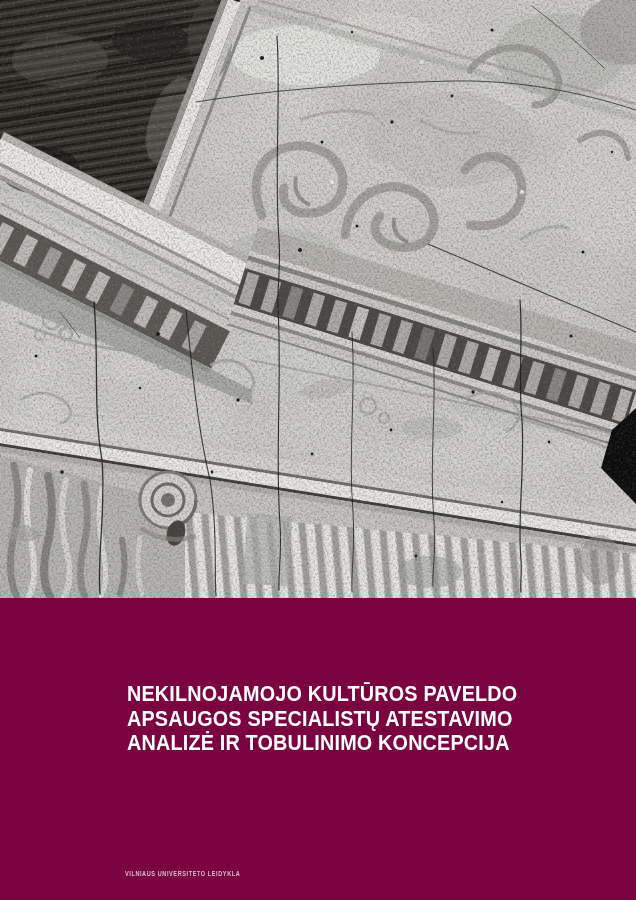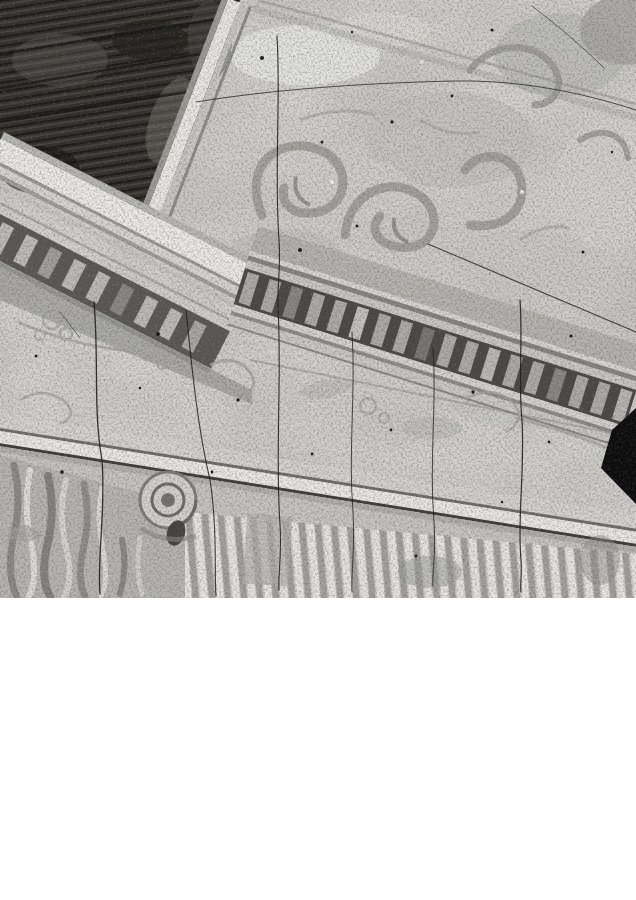--- a/index.html
+++ b/index.html
@@ -279,14 +279,22 @@
           <circle cx="522" cy="192" r="2"></circle>
         <circle cx="272" cy="352" r="1.4"></circle>
           <circle cx="180" cy="250" r="1.6"></circle>
       </g>
 
       <rect width="636" height="598" filter="url(#grain)" opacity="0.55"></rect>
       <rect width="636" height="598" filter="url(#grainlight)" opacity="0.3"></rect>
     </svg>
   </div>
 
+  <div class="band" style="background-color: rgb(122, 2, 64);">
+    <h1 class="title" style="color: rgb(255, 255, 255);">
+      <span>NEKILNOJAMOJO KULTŪROS PAVELDO</span>
+      <span>APSAUGOS SPECIALISTŲ ATESTAVIMO</span>
+      <span>ANALIZĖ IR TOBULINIMO KONCEPCIJA</span>
+    </h1>
+    <div class="publisher" style="color: rgb(216, 192, 206);">VILNIAUS UNIVERSITETO LEIDYKLA</div>
+  </div>
 
 </div>
 
 </body></html>

